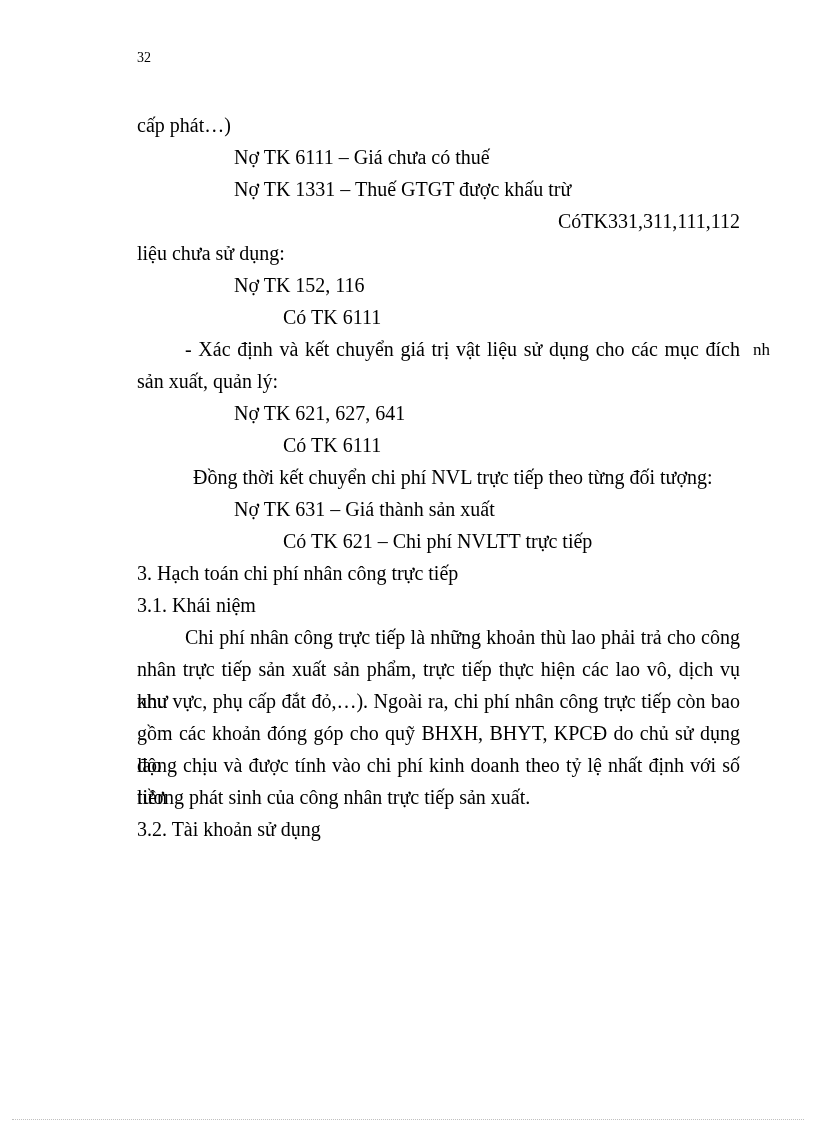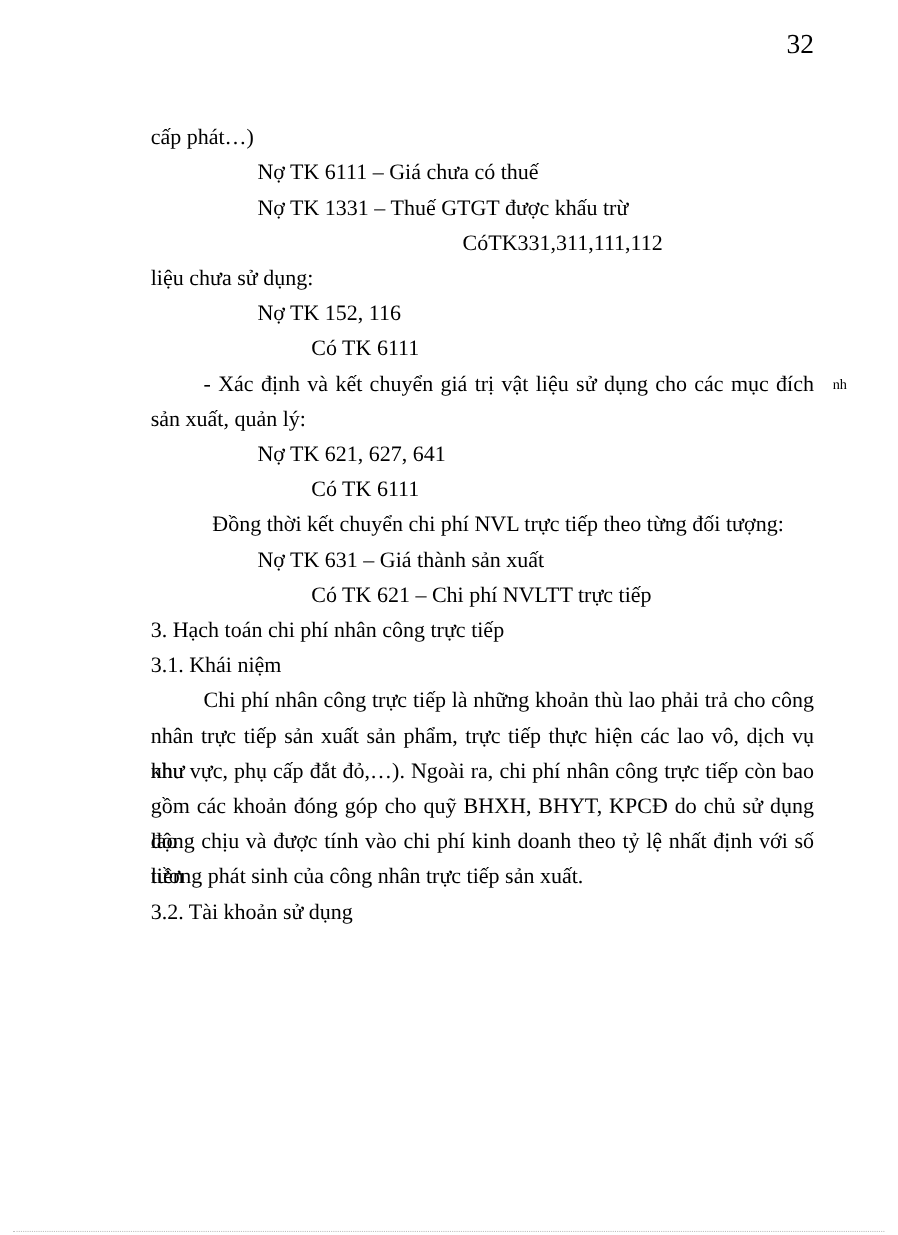--- a/index.html
+++ b/index.html
@@ -10,23 +10,23 @@
     color: #000000;
   }
   .page {
     position: relative;
     width: 816px; height: 1123px;
     background: #ffffff;
     overflow: hidden;
   }
   .page-number {
     position: absolute;
-    top: 29px; left: 137px; width: 603px;
-    text-align: right;
-    font-size: 25px;
+    top: 46px; left: 137px; width: 603px;
+    text-align: left;
+    font-size: 14px;
     line-height: 24px;
   }
   .content {
     position: absolute;
     top: 109px; left: 137px; width: 603px;
   }
   .ln {
     height: 32px;
     line-height: 32px;
     font-size: 20px;
@@ -36,31 +36,31 @@
   .jl { text-align: justify; text-align-last: justify; }
   
   .ind-first { text-indent: 48px; }
   .ind-first2 { text-indent: 56px; }
   .ind-no { padding-left: 97px; }
   .ind-co { padding-left: 146px; }
   .bold { font-weight: normal; }
   
   .flexline {
     display: flex;
-    justify-content: center;
+    justify-content: flex-end;
     padding-left: 146px;
   }
   .flexline span { white-space: nowrap; }
   
   .rel { position: relative; }
   .stray-sub {
     position: absolute;
     right: -30px;
     top: 9px;
-    font-size: 13px;
+    font-size: 17px;
     line-height: 15px;
   }
   .bottom-divider {
     position: absolute;
     left: 12px; right: 12px; bottom: 3px;
     border-top: 1px dotted #c0c0c0;
     height: 0;
   }
 </style>
 </head>

